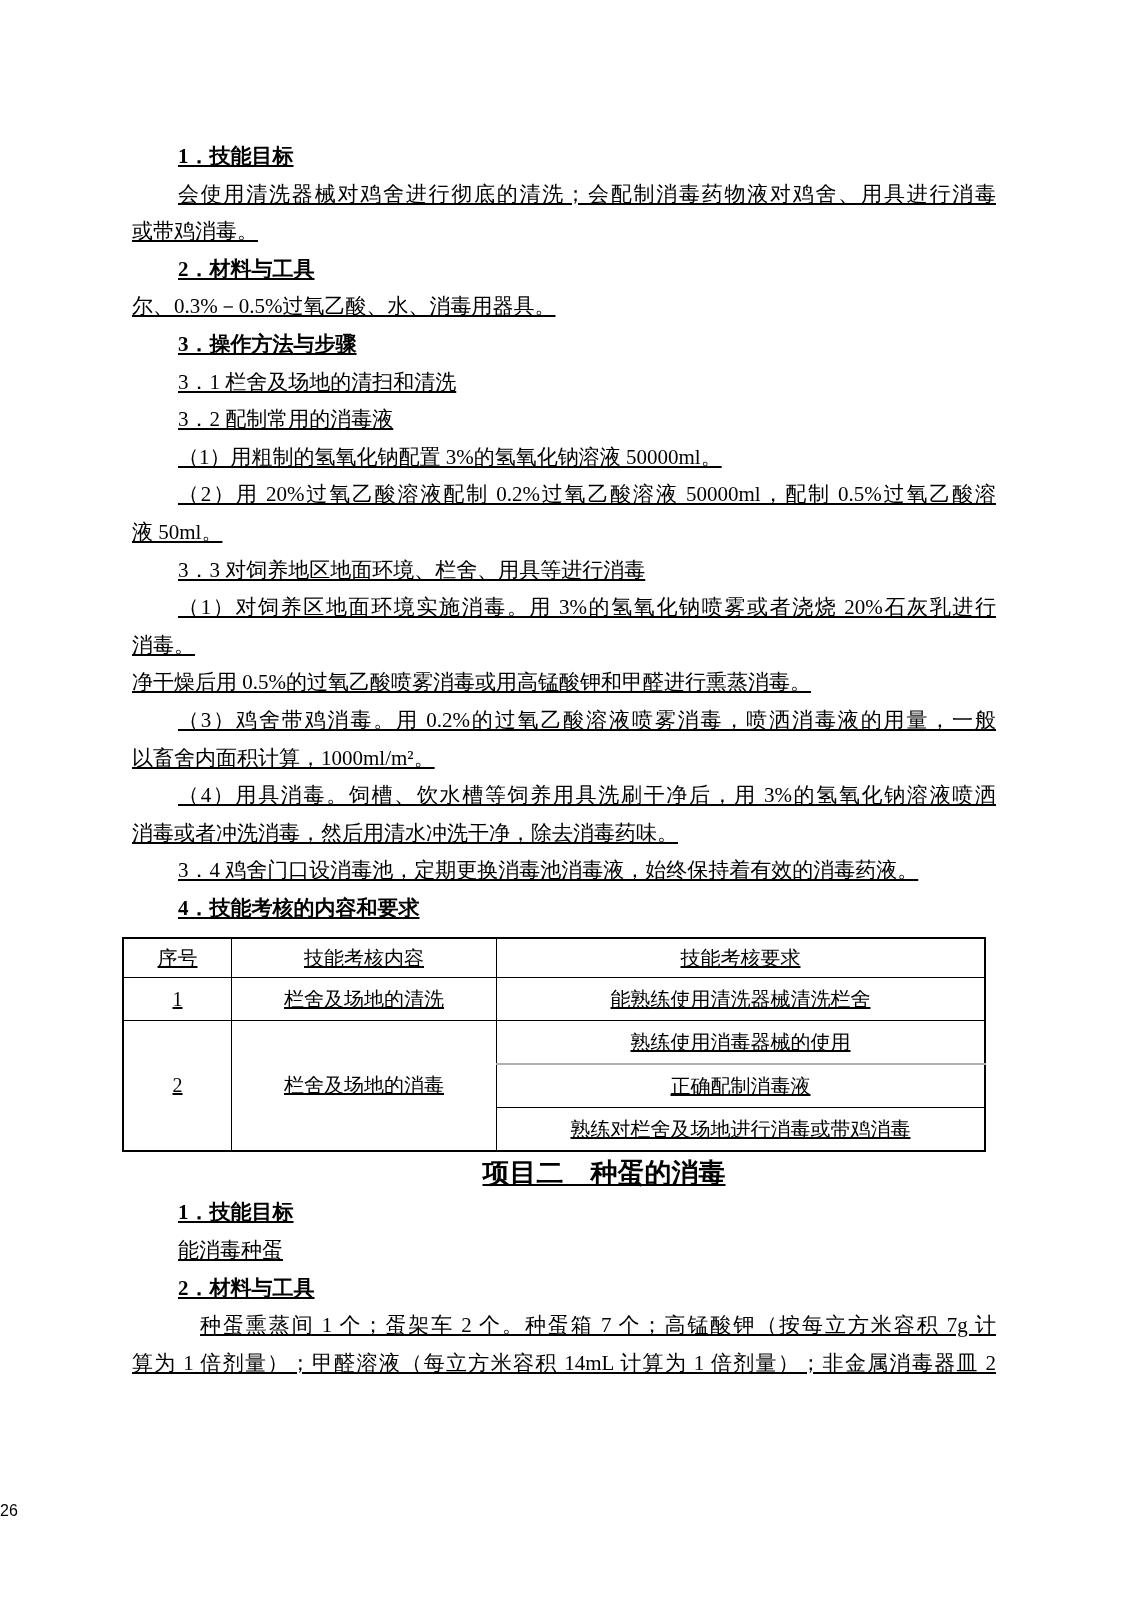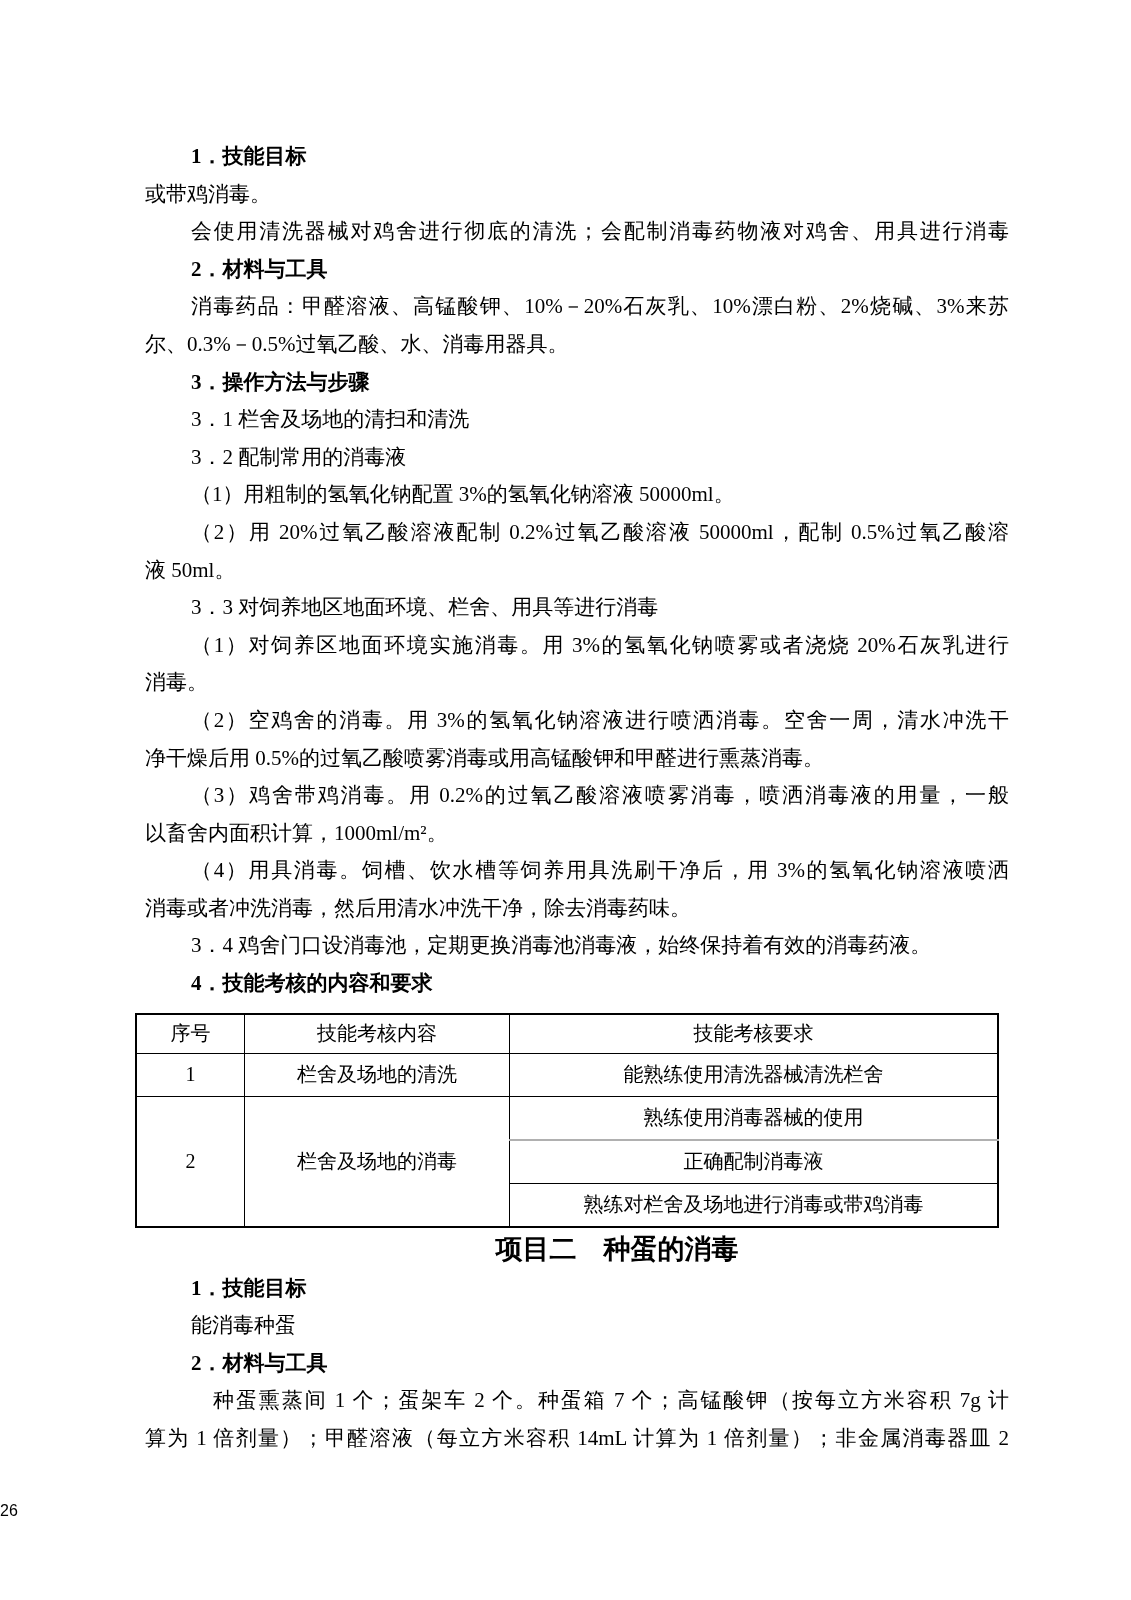--- a/index.html
+++ b/index.html
@@ -7,22 +7,23 @@
     position:relative;
     width:1131px;height:1600px;
     background:#ffffff;
     margin:0 auto;
     font-family:"Liberation Serif","DejaVu Serif",serif;
     color:#000;
     overflow:hidden;
   }
   .content{
     position:absolute;
-    left:145px;top:138px;
+    left:132px;top:138px;
     width:864px;
+    text-decoration:underline;
   }
   .line{
     font-size:21px;
     line-height:37.6px;
     height:37.6px;
     white-space:normal;
     overflow:visible;
   }
   .b{font-weight:bold;}
   .ind{text-indent:46px;}
@@ -67,35 +68,33 @@
     font-family:"Liberation Sans","DejaVu Sans",sans-serif;
   }
 </style>
 </head>
 <body>
 
 <div class="page">
   <div class="content">
 
     <div class="line b ind">1．技能目标</div>
+    <div class="line ind fill">会使用清洗器械对鸡舍进行彻底的清洗；会配制消毒药物液对鸡舍、用具进行消毒</div>
     <div class="line">或带鸡消毒。</div>
-    <div class="line ind fill">会使用清洗器械对鸡舍进行彻底的清洗；会配制消毒药物液对鸡舍、用具进行消毒</div>
     <div class="line b ind">2．材料与工具</div>
-    <div class="line ind fill">消毒药品：甲醛溶液、高锰酸钾、10%－20%石灰乳、10%漂白粉、2%烧碱、3%来苏</div>
     <div class="line">尔、0.3%－0.5%过氧乙酸、水、消毒用器具。</div>
     <div class="line b ind">3．操作方法与步骤</div>
     <div class="line ind">3．1 栏舍及场地的清扫和清洗</div>
     <div class="line ind">3．2 配制常用的消毒液</div>
     <div class="line ind">（1）用粗制的氢氧化钠配置 3%的氢氧化钠溶液 50000ml。</div>
     <div class="line ind fill">（2）用 20%过氧乙酸溶液配制 0.2%过氧乙酸溶液 50000ml，配制 0.5%过氧乙酸溶</div>
     <div class="line">液 50ml。</div>
     <div class="line ind">3．3 对饲养地区地面环境、栏舍、用具等进行消毒</div>
     <div class="line ind fill">（1）对饲养区地面环境实施消毒。用 3%的氢氧化钠喷雾或者浇烧 20%石灰乳进行</div>
     <div class="line">消毒。</div>
-    <div class="line ind fill">（2）空鸡舍的消毒。用 3%的氢氧化钠溶液进行喷洒消毒。空舍一周，清水冲洗干</div>
     <div class="line">净干燥后用 0.5%的过氧乙酸喷雾消毒或用高锰酸钾和甲醛进行熏蒸消毒。</div>
     <div class="line ind fill">（3）鸡舍带鸡消毒。用 0.2%的过氧乙酸溶液喷雾消毒，喷洒消毒液的用量，一般</div>
     <div class="line">以畜舍内面积计算，1000ml/m²。</div>
     <div class="line ind fill">（4）用具消毒。饲槽、饮水槽等饲养用具洗刷干净后，用 3%的氢氧化钠溶液喷洒</div>
     <div class="line">消毒或者冲洗消毒，然后用清水冲洗干净，除去消毒药味。</div>
     <div class="line ind">3．4 鸡舍门口设消毒池，定期更换消毒池消毒液，始终保持着有效的消毒药液。</div>
     <div class="line b ind">4．技能考核的内容和要求</div>
 
     <table class="skill-table">
       <tbody>

